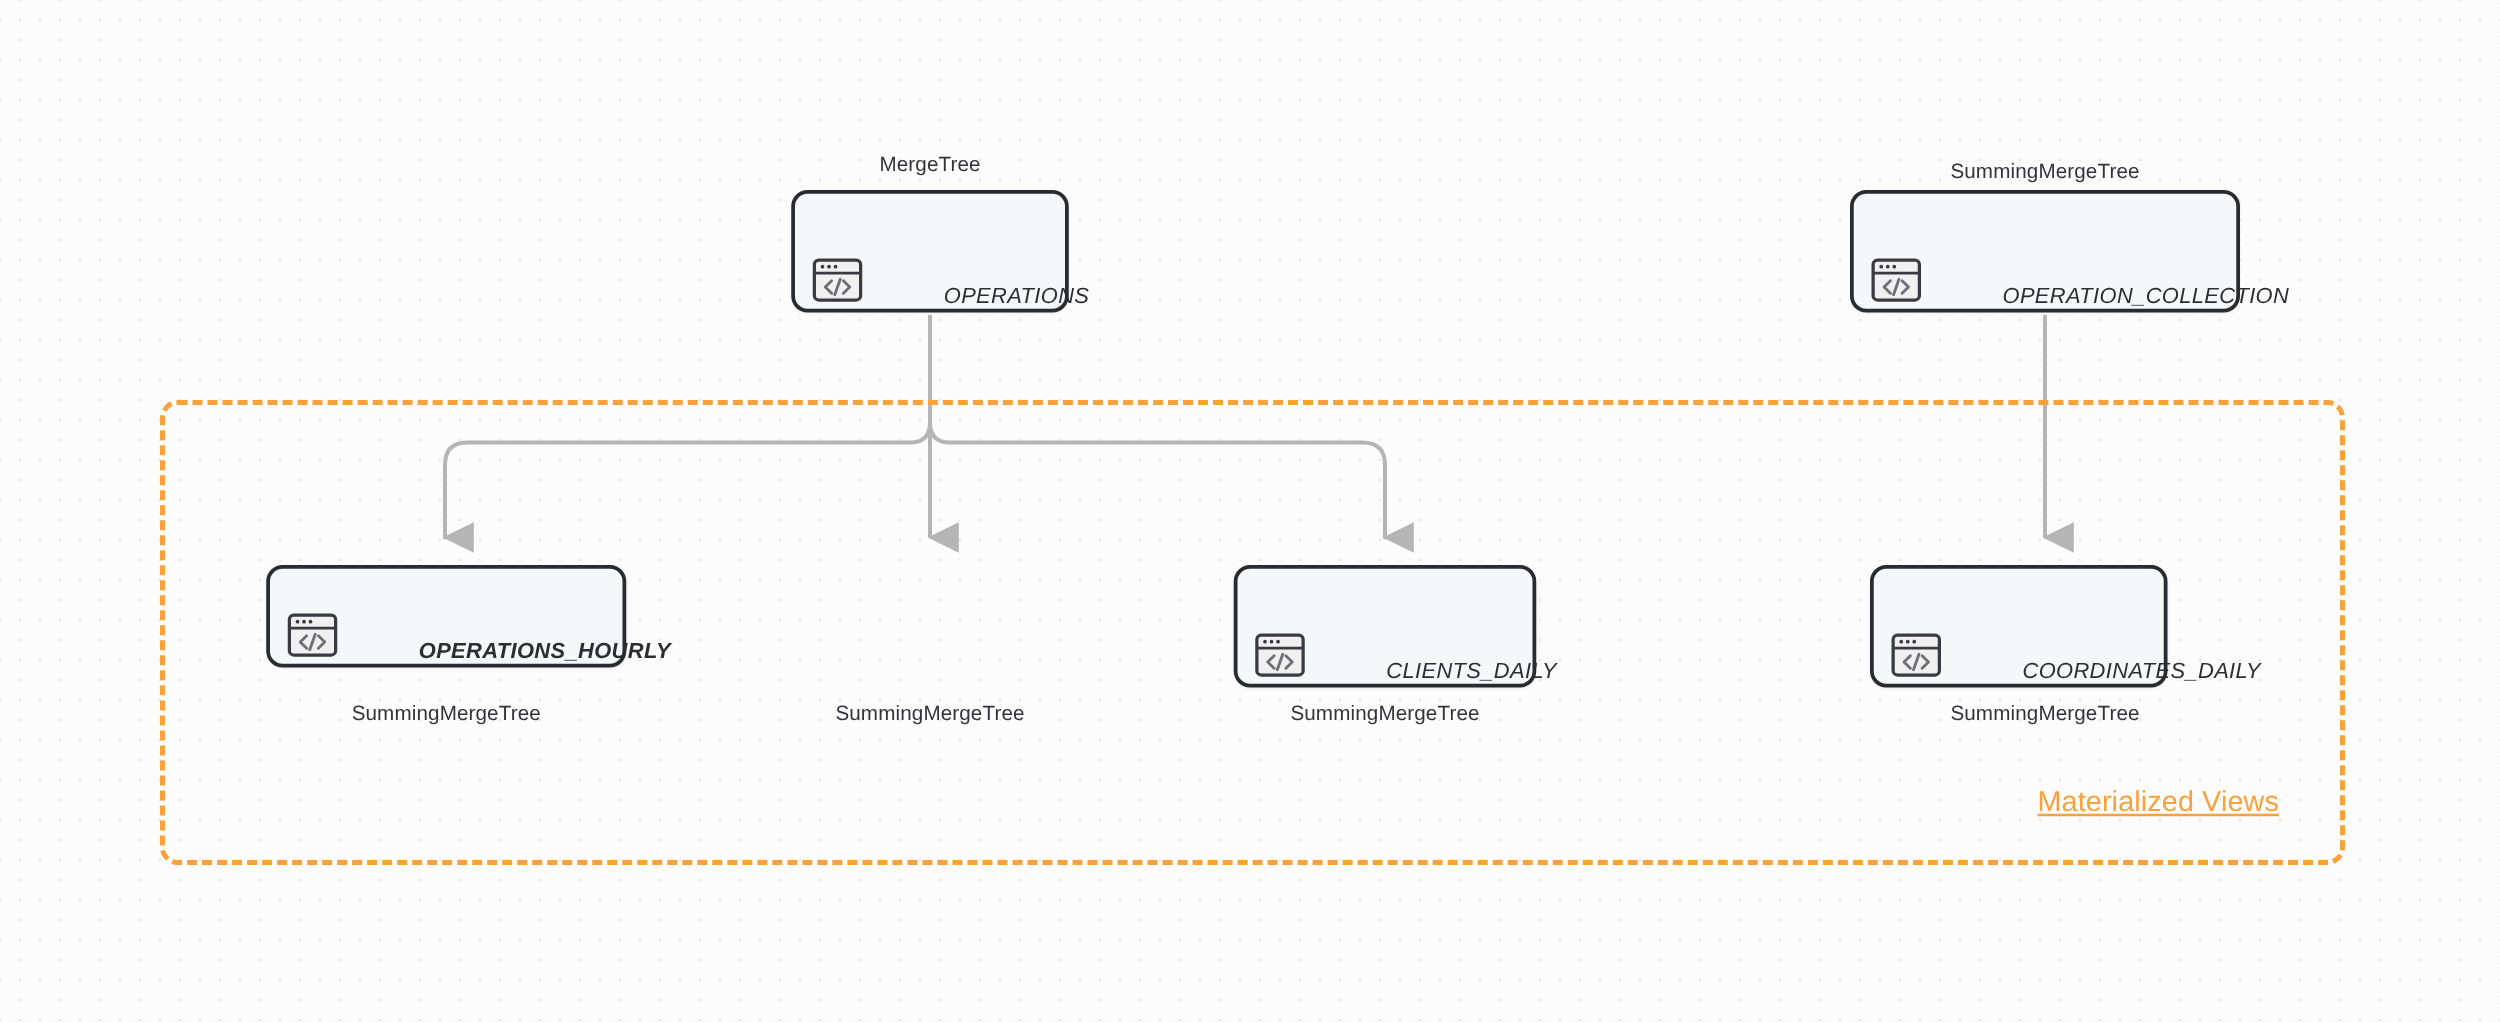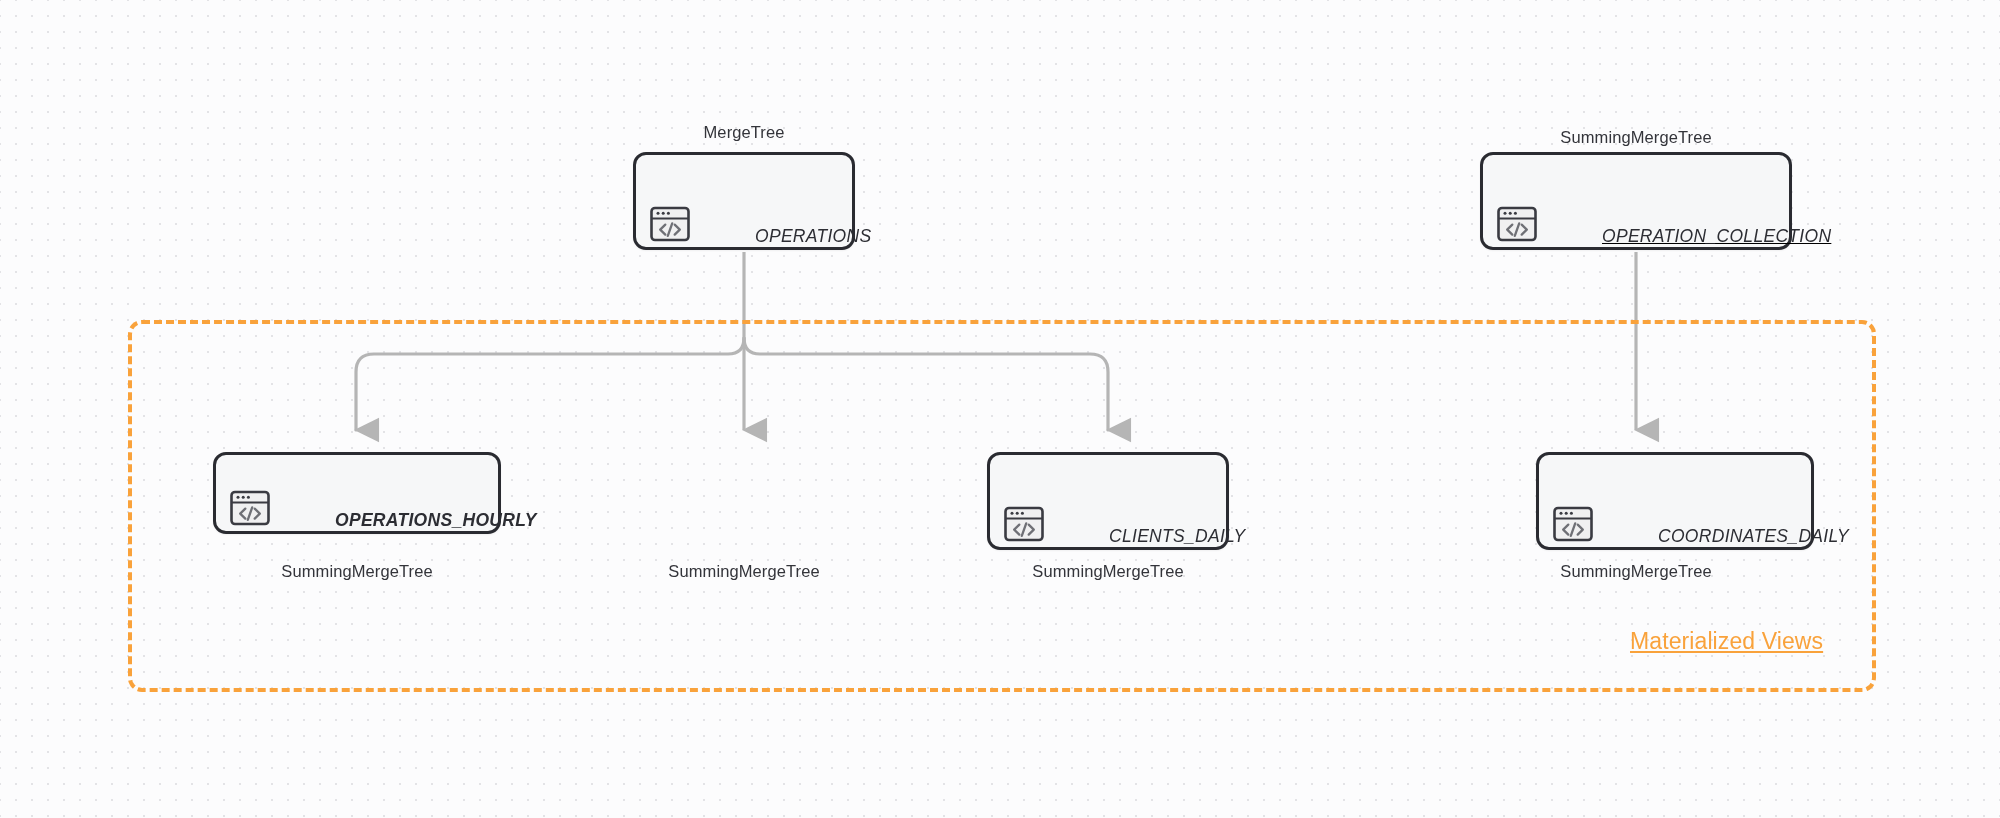--- a/index.html
+++ b/index.html
@@ -118,21 +118,21 @@
         <circle cx="21.4" cy="12.3" r="1.5" fill="#3a3b42"></circle>
         <path d="M 18.3 23.6 L 13.2 28.6 L 18.3 33.6" fill="none" stroke="#6f7076" stroke-width="2.3" stroke-linecap="round" stroke-linejoin="round"></path>
         <path d="M 27.7 23.6 L 32.8 28.6 L 27.7 33.6" fill="none" stroke="#6f7076" stroke-width="2.3" stroke-linecap="round" stroke-linejoin="round"></path>
         <line x1="25.2" y1="22.4" x2="20.8" y2="34.8" stroke="#6f7076" stroke-width="2.3" stroke-linecap="round"></line>
       </svg>
     </span>
     <span class="node-label">OPERATIONS</span>
   </div>
 
   <div class="engine-caption" style="left:1636px; top:128px;">SummingMergeTree</div>
-  <div class="node" style="left:1480px; top:152px; width:312px; height:98px;text-decoration:underline;">
+  <div class="node" style="left:1480px; top:152px; width:312px; height:98px;">
     <span class="node-icon">
       <svg viewBox="0 0 46 46" width="46" height="46">
         <rect x="4.5" y="7" width="37" height="32" rx="3.5" fill="#f0f0f1" stroke="#3a3b42" stroke-width="2.6"></rect>
         <line x1="4.5" y1="17.5" x2="41.5" y2="17.5" stroke="#3a3b42" stroke-width="2.2"></line>
         <circle cx="11" cy="12.3" r="1.5" fill="#3a3b42"></circle>
         <circle cx="16.2" cy="12.3" r="1.5" fill="#3a3b42"></circle>
         <circle cx="21.4" cy="12.3" r="1.5" fill="#3a3b42"></circle>
         <path d="M 18.3 23.6 L 13.2 28.6 L 18.3 33.6" fill="none" stroke="#6f7076" stroke-width="2.3" stroke-linecap="round" stroke-linejoin="round"></path>
         <path d="M 27.7 23.6 L 32.8 28.6 L 27.7 33.6" fill="none" stroke="#6f7076" stroke-width="2.3" stroke-linecap="round" stroke-linejoin="round"></path>
         <line x1="25.2" y1="22.4" x2="20.8" y2="34.8" stroke="#6f7076" stroke-width="2.3" stroke-linecap="round"></line>
@@ -170,21 +170,21 @@
         <circle cx="21.4" cy="12.3" r="1.5" fill="#3a3b42"></circle>
         <path d="M 18.3 23.6 L 13.2 28.6 L 18.3 33.6" fill="none" stroke="#6f7076" stroke-width="2.3" stroke-linecap="round" stroke-linejoin="round"></path>
         <path d="M 27.7 23.6 L 32.8 28.6 L 27.7 33.6" fill="none" stroke="#6f7076" stroke-width="2.3" stroke-linecap="round" stroke-linejoin="round"></path>
         <line x1="25.2" y1="22.4" x2="20.8" y2="34.8" stroke="#6f7076" stroke-width="2.3" stroke-linecap="round"></line>
       </svg>
     </span>
     <span class="node-label">CLIENTS_DAILY</span>
   </div>
   <div class="engine-caption" style="left:1108px; top:562px;">SummingMergeTree</div>
 
-  <div class="node" style="left:1536px; top:452px; width:278px; height:98px;">
+  <div class="node" style="left:1496px; top:452px; width:238px; height:98px;">
     <span class="node-icon">
       <svg viewBox="0 0 46 46" width="46" height="46">
         <rect x="4.5" y="7" width="37" height="32" rx="3.5" fill="#f0f0f1" stroke="#3a3b42" stroke-width="2.6"></rect>
         <line x1="4.5" y1="17.5" x2="41.5" y2="17.5" stroke="#3a3b42" stroke-width="2.2"></line>
         <circle cx="11" cy="12.3" r="1.5" fill="#3a3b42"></circle>
         <circle cx="16.2" cy="12.3" r="1.5" fill="#3a3b42"></circle>
         <circle cx="21.4" cy="12.3" r="1.5" fill="#3a3b42"></circle>
         <path d="M 18.3 23.6 L 13.2 28.6 L 18.3 33.6" fill="none" stroke="#6f7076" stroke-width="2.3" stroke-linecap="round" stroke-linejoin="round"></path>
         <path d="M 27.7 23.6 L 32.8 28.6 L 27.7 33.6" fill="none" stroke="#6f7076" stroke-width="2.3" stroke-linecap="round" stroke-linejoin="round"></path>
         <line x1="25.2" y1="22.4" x2="20.8" y2="34.8" stroke="#6f7076" stroke-width="2.3" stroke-linecap="round"></line>

